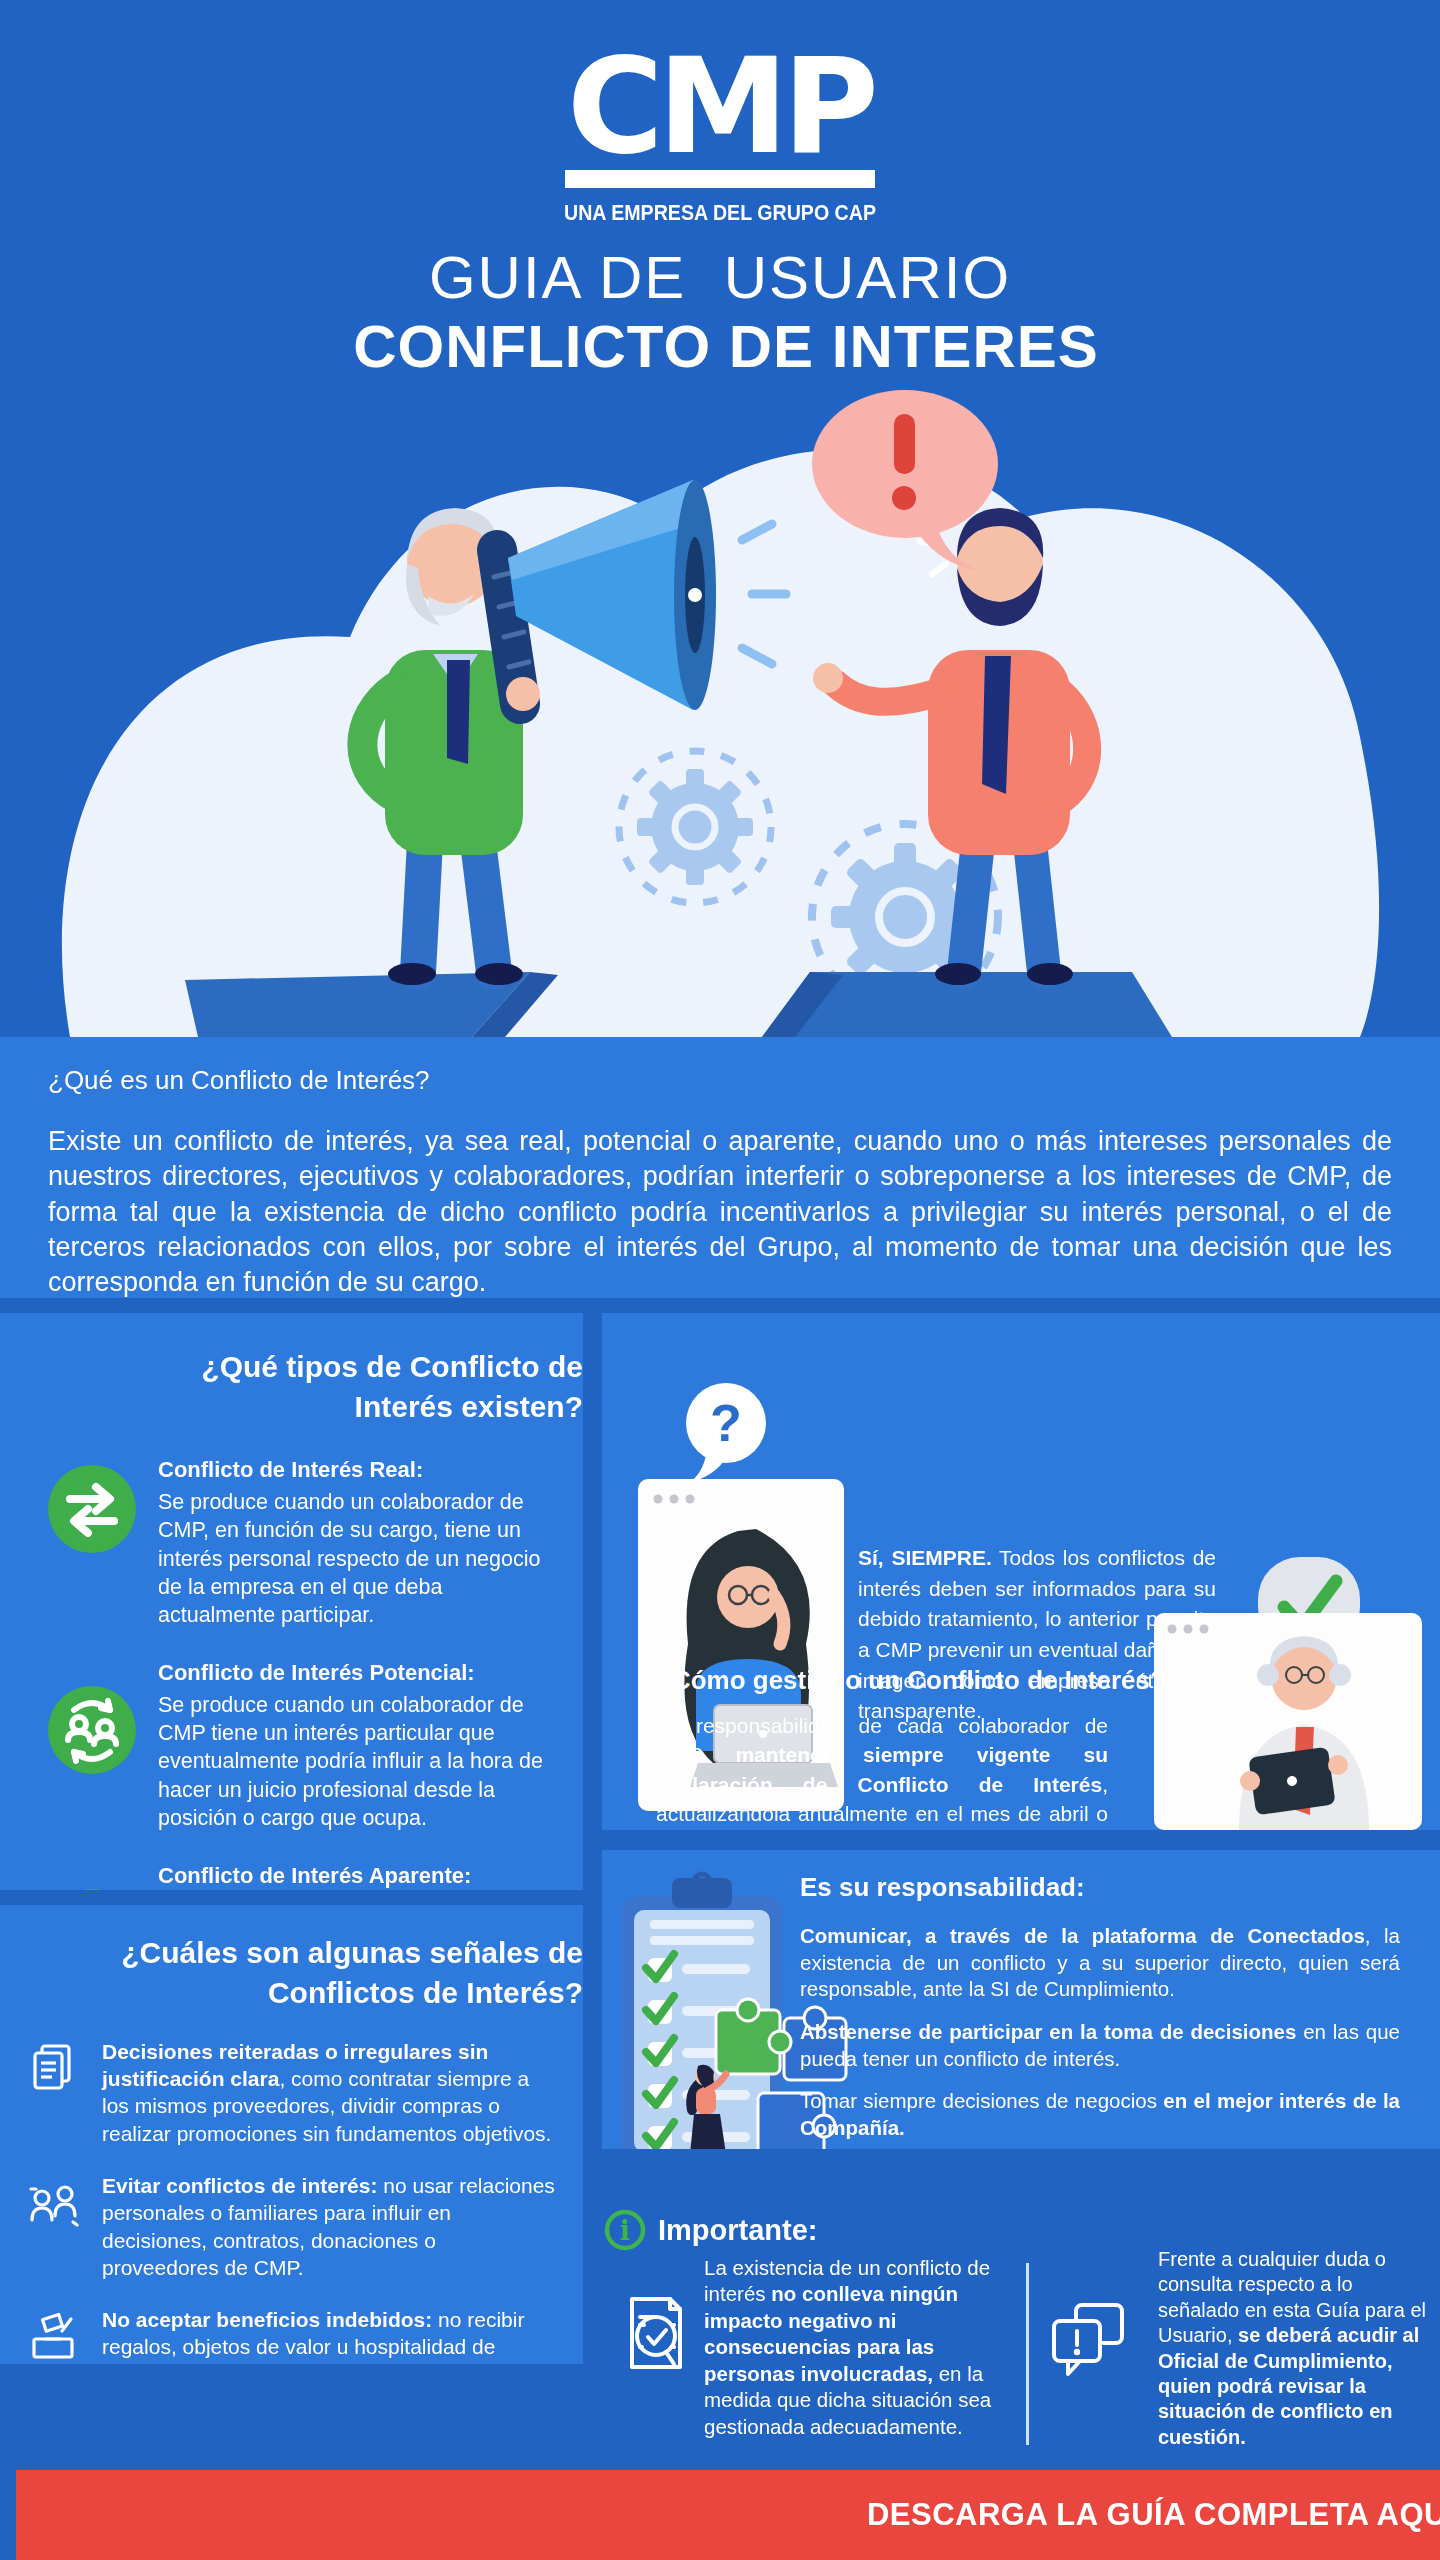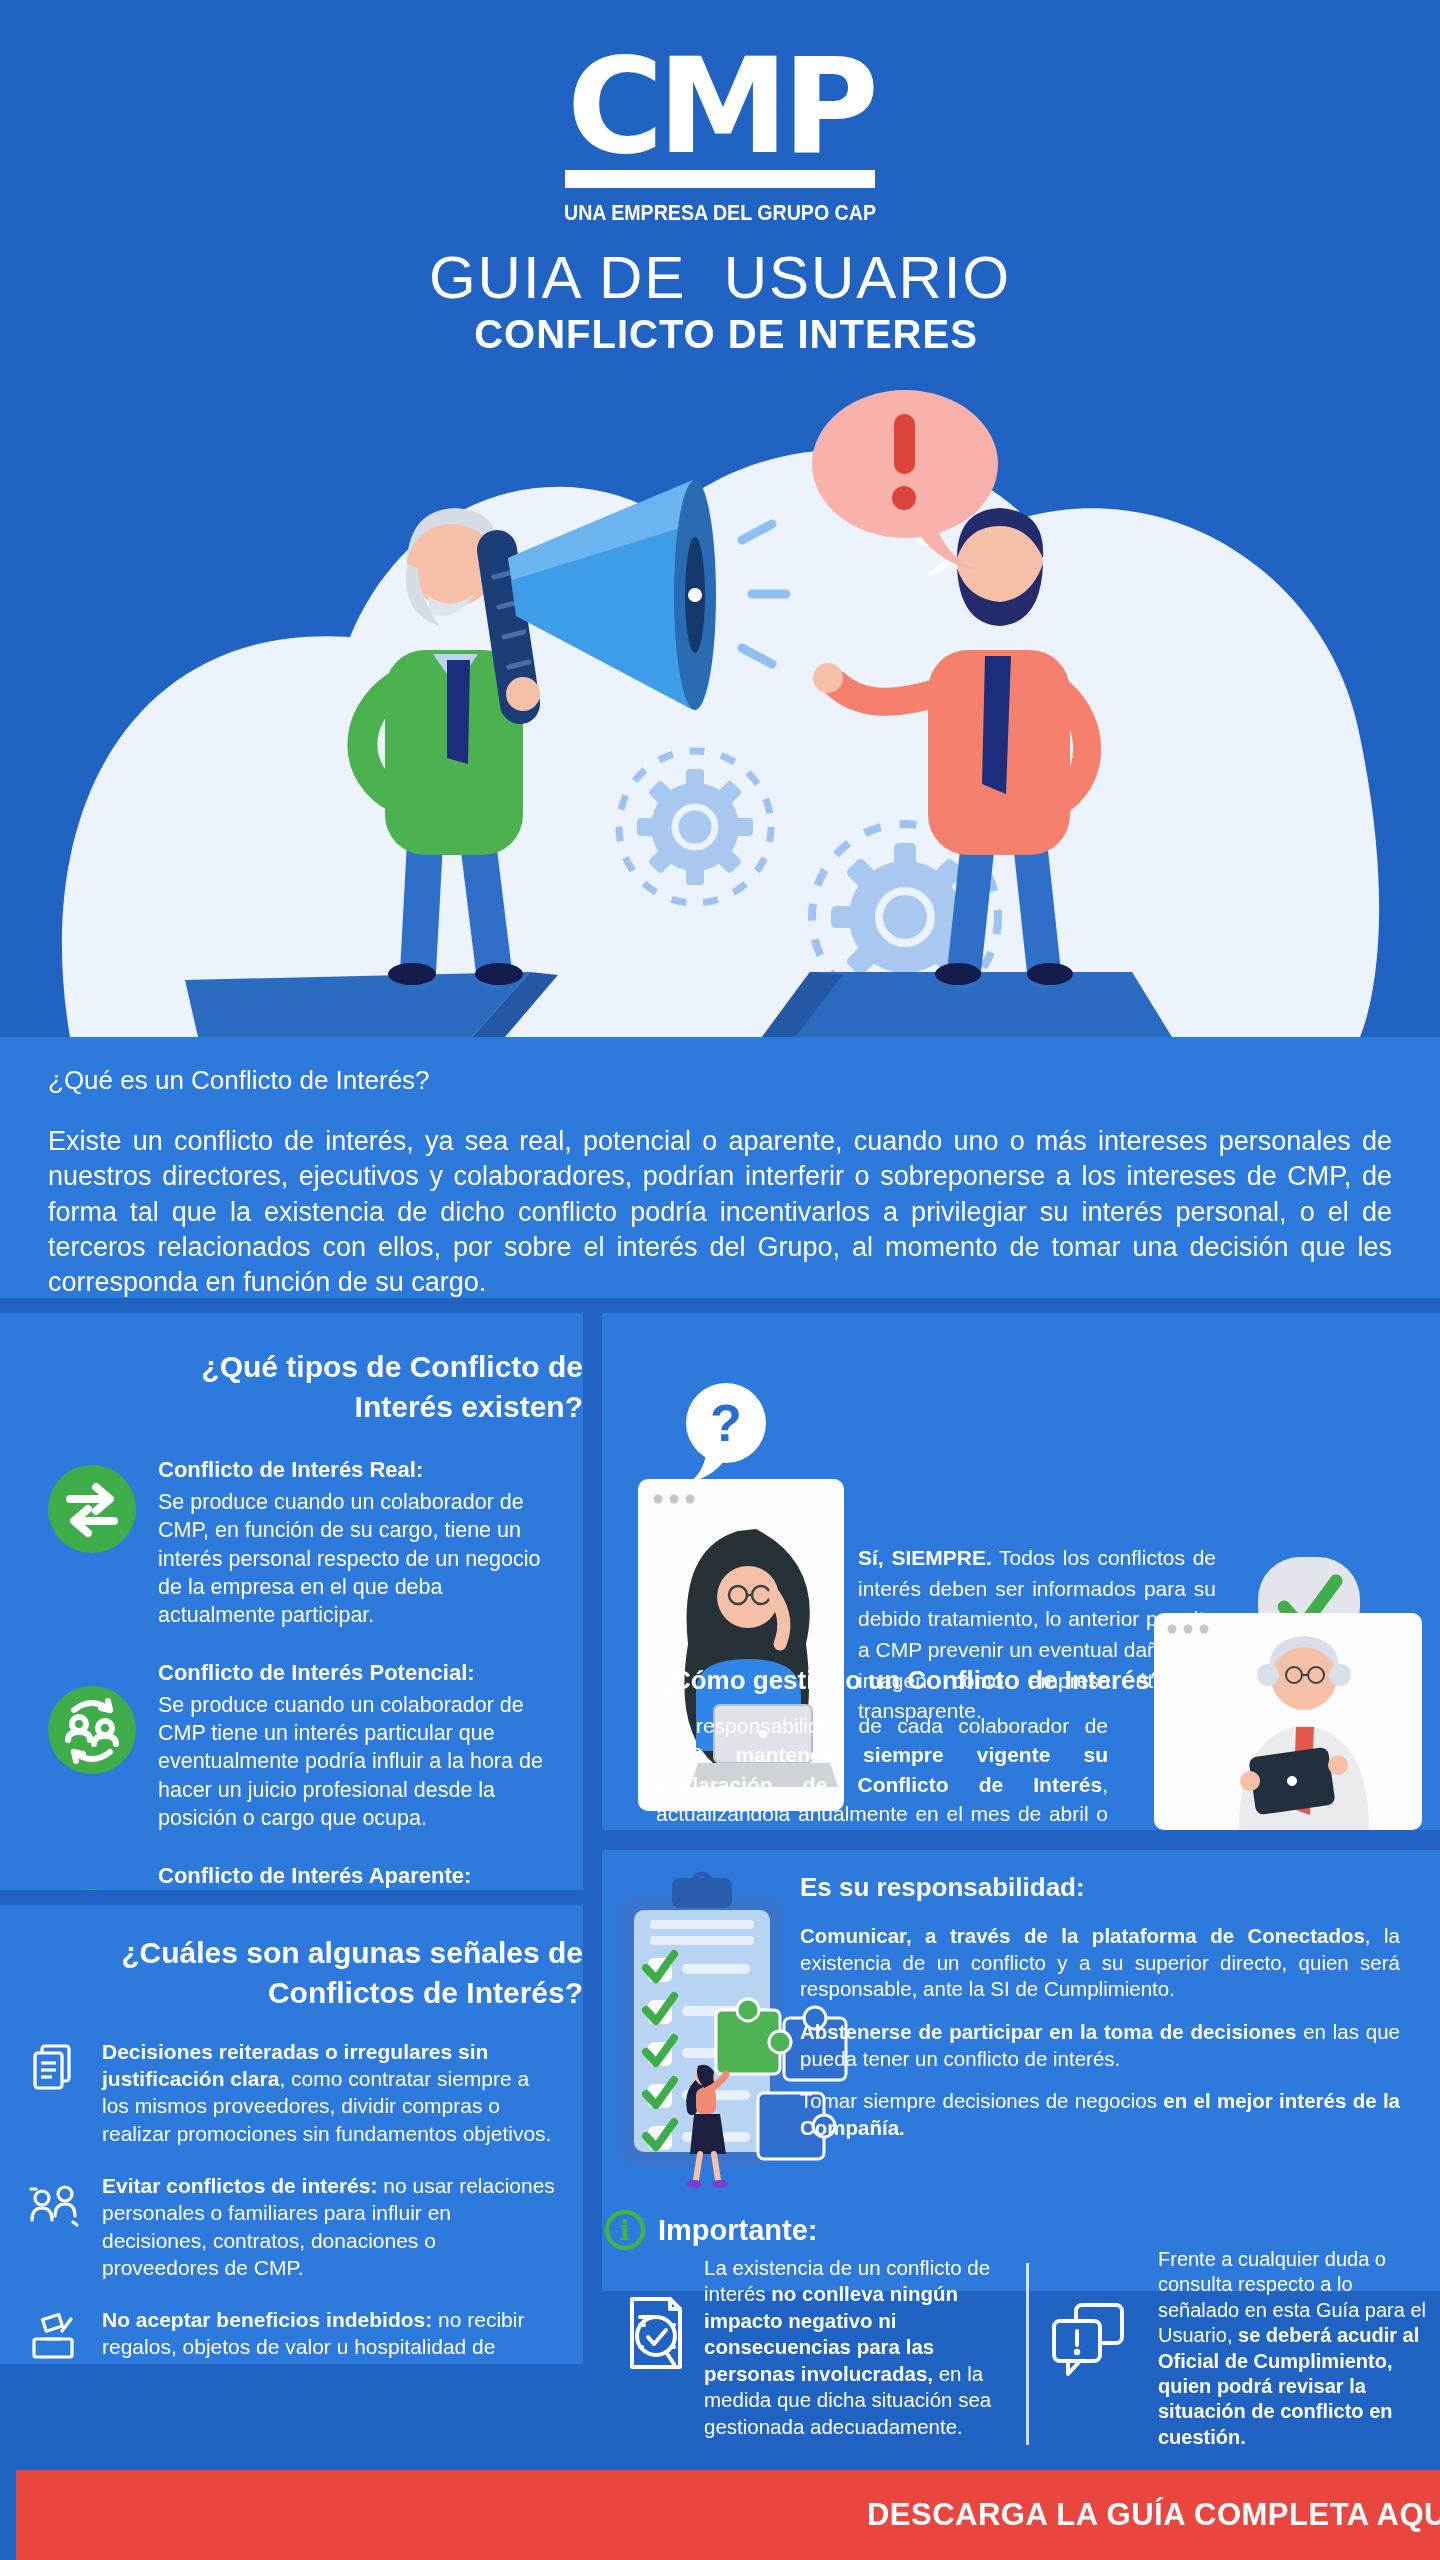--- a/index.html
+++ b/index.html
@@ -15,21 +15,21 @@
   body{
     position:relative;background:var(--bg);
     font-family:"Liberation Sans",sans-serif;color:#fff;overflow:hidden}
   .abs{position:absolute}
   b{font-weight:700}
 
   
   .logo-wrap{top:34px;left:50%;transform:translateX(-50%)}
   .hero-title1{top:243px;left:0;right:0;text-align:center;font-size:60px;font-weight:400;
     letter-spacing:2px;white-space:pre}
-  .hero-title2{top:312px;left:12px;right:0;text-align:center;font-size:40px;font-weight:700;letter-spacing:1px}
+  .hero-title2{top:312px;left:12px;right:0;text-align:center;font-size:60px;font-weight:700;letter-spacing:1px}
   .hero-illustration{top:372px;left:0}
 
   
   .intro{top:1037px;left:0;width:1440px;height:261px;background:var(--panel);padding:28px 48px}
   .intro h2{font-size:26px;font-weight:400;margin-bottom:28px}
   .intro p{font-size:27px;line-height:1.31;text-align:justify}
 
   
   .panel{background:var(--panel);overflow:hidden}
   .panel-types{top:1313px;left:0;width:583px;height:577px;padding-top:34px}
@@ -49,21 +49,21 @@
   .panel-aparentes{top:1313px;left:602px;width:838px;height:517px}
   .q-bubble{left:78px;top:68px}
   .apar-heading{left:196px;top:84px;width:640px;font-size:27px;font-weight:700;line-height:1.42}
   .woman-window{left:36px;top:166px}
   .apar-answer{left:256px;top:230px;width:358px;font-size:21px;line-height:1.46;text-align:justify}
   .check-bubble{left:648px;top:238px}
   .man-window{left:552px;top:300px}
   .gestion-heading{left:54px;top:352px;font-size:26px;font-weight:700}
   .gestion-body{left:54px;top:398px;width:452px;font-size:21px;line-height:1.4;text-align:justify}
 
-  .panel-resp{top:1850px;left:602px;width:838px;height:441px}
+  .panel-resp{top:1850px;left:602px;width:838px;height:299px}
   .clipboard{left:6px;top:8px}
   .resp-content{position:absolute;left:198px;top:22px;width:600px}
   .resp-heading{font-size:26px;font-weight:700;margin-bottom:20px}
   .resp-item{font-size:20.5px;line-height:1.3;margin-bottom:16px;text-align:justify}
 
   
   .importante{top:2193px;left:602px;width:838px;height:277px}
   .imp-header{position:absolute;left:2px;top:16px;display:flex;align-items:center;gap:12px}
   .imp-title{font-size:29px;font-weight:700}
   .imp-doc-icon{left:12px;top:98px}

